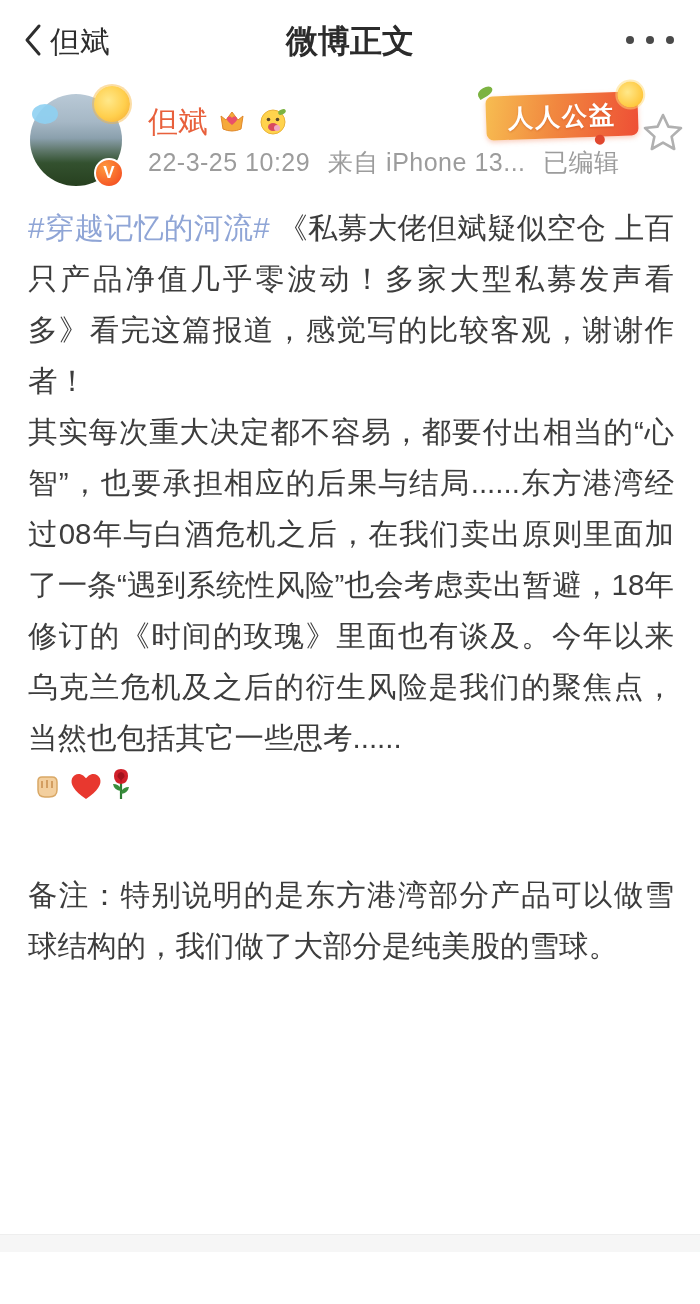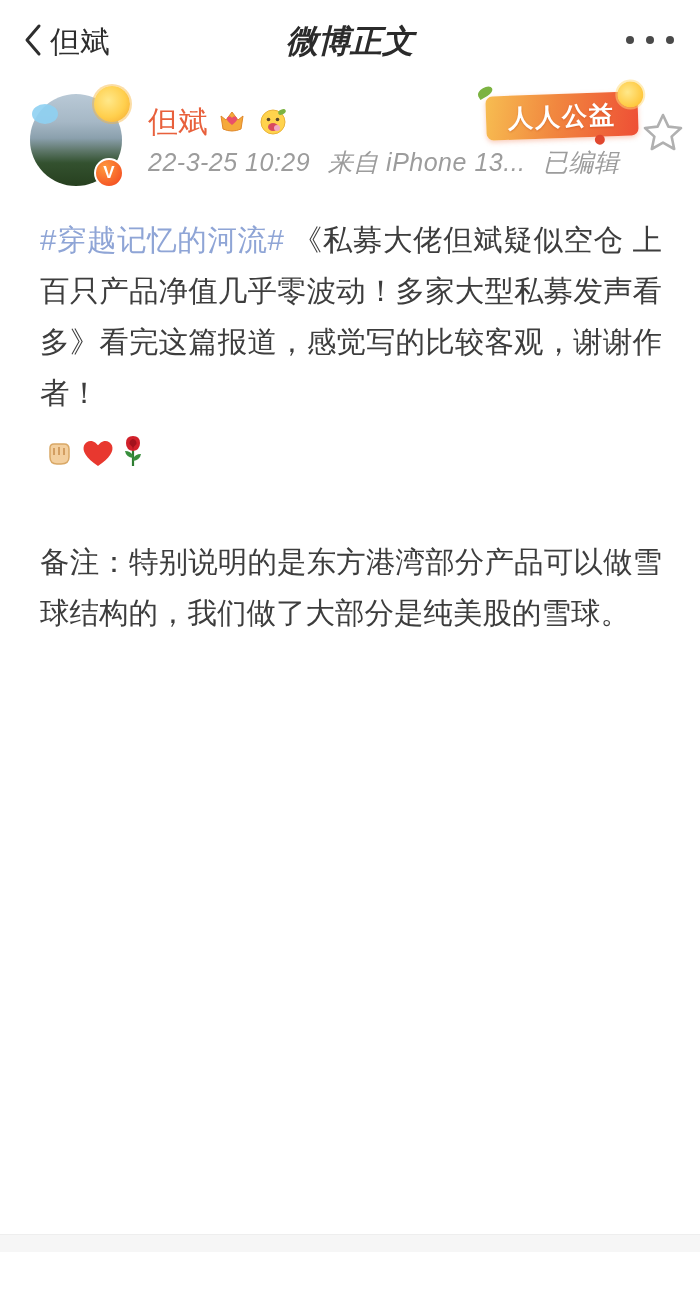--- a/index.html
+++ b/index.html
@@ -18,21 +18,21 @@
     position:relative;
     height:84px;
     display:flex; align-items:center;
     padding:0 22px;
     background:#fff;
   }
   .nav-left { display:flex; align-items:center; gap:6px; z-index:2; }
   .nav-back-label { font-size:30px; color:#2e2e2e; }
   .nav-title {
     position:absolute; left:0; right:0; text-align:center;
-    font-size:32px; font-weight:bold; color:#2b2b2b;font-style:italic;
+    font-size:32px; font-weight:bold; color:#2b2b2b;
   }
   .nav-more { margin-left:auto; z-index:2; display:flex; align-items:center; }
   
   .profile { position:relative; padding:12px 28px 0 28px; height:110px; }
   .avatar-wrap { position:absolute; left:30px; top:10px; width:96px; height:96px; }
   .avatar {
     width:92px; height:92px; border-radius:50%;
     background:linear-gradient(180deg,#b9c9d6 0%,#a6b8c6 30%,#8ba0ad 48%,#5d7668 62%,#33512f 75%,#27401f 100%);
     overflow:hidden;
   }
@@ -45,21 +45,21 @@
   .v-badge {
     position:absolute; right:2px; bottom:2px;
     width:30px; height:30px; border-radius:50%;
     background:radial-gradient(circle at 35% 30%, #ff9a3d, #f2401d);
     border:2px solid #fff;
     color:#fff; font-size:17px; font-weight:bold;
     display:flex; align-items:center; justify-content:center;
   }
   .name-row { position:absolute; left:148px; top:18px; display:flex; align-items:center; gap:7px; }
   .username { font-size:30px; font-weight:500; color:#e8603c; }
-  .meta-row { position:absolute; left:148px; top:62px; font-size:25px; color:#9c9c9c; letter-spacing:.5px;font-style:italic; }
+  .meta-row { position:absolute; left:148px; top:62px; font-size:25px; color:#9c9c9c; letter-spacing:.5px; }
   .meta-row span { margin-right:10px; }
   
   .charity {
     position:absolute; right:62px; top:10px;
     width:152px; height:44px; border-radius:7px;
     background:linear-gradient(100deg,#f7bd51 0%,#f1873f 45%,#ee4f35 100%);
     transform:rotate(-2deg);
     display:flex; align-items:center; justify-content:center;
     box-shadow:0 2px 5px rgba(240,110,60,.35);
   }
@@ -68,21 +68,21 @@
   .charity-sun { position:absolute; right:-6px; top:-10px; width:26px; height:26px; border-radius:50%;
     background:radial-gradient(circle at 40% 40%, #ffe88a, #ffc83e 70%, #f09d28); box-shadow:0 0 0 2px rgba(255,220,120,.5); }
   .charity-dot { position:absolute; right:34px; bottom:-8px; width:10px; height:10px; border-radius:50%; background:#e0472e; }
   .fav-star { position:absolute; right:14px; top:26px; }
   
   .body-text {
     padding:8px 26px 0 28px;
     font-size:29.5px; line-height:51px; color:#3d3d3d;
     text-align:justify;
   }
-  .body-text p { margin:12px; }
+  .body-text p { margin:0; }
   .hashtag { color:#8fa5d6; }
   .note-para { margin-top:51px !important; }
   .inline-emoji { display:inline-block; vertical-align:-4px; margin:0 2px; }
   .bottom-strip { position:absolute; left:0; bottom:0; width:700px; height:18px; background:#f6f6f6; border-top:1px solid #eeeeee; }
 </style>
 </head>
 <body>
 
 <div class="screen">
 
@@ -151,20 +151,21 @@
 
     <div class="fav-star">
       <svg width="46" height="46" viewBox="0 0 46 46">
         <path d="M23 5 L28.4 16.6 L41 18 L31.6 26.6 L34.2 39 L23 32.6 L11.8 39 L14.4 26.6 L5 18 L17.6 16.6 Z" fill="none" stroke="#b0b0b0" stroke-width="2.6" stroke-linejoin="round"></path>
       </svg>
     </div>
   </div>
 
   <div class="body-text">
     <p><span class="hashtag">#穿越记忆的河流#</span><span> 《私募大佬但斌疑似空仓 上百只产品净值几乎零波动！多家大型私募发声看多》看完这篇报道，感觉写的比较客观，谢谢作者！</span></p>
+    <p>其实每次重大决定都不容易，都要付出相当的“心智”，也要承担相应的后果与结局......东方港湾经过08年与白酒危机之后，在我们卖出原则里面加了一条“遇到系统性风险”也会考虑卖出暂避，18年修订的《时间的玫瑰》里面也有谈及。今年以来乌克兰危机及之后的衍生风险是我们的聚焦点，当然也包括其它一些思考......</p>
     <p><span class="inline-emoji"><svg width="34" height="34" viewBox="0 0 34 34">
             <path d="M8 12 q0-4 4-4 l10 0 q5 0 5 5 l0 8 q0 7-8 7 l-4 0 q-7 0-7-7 z" fill="#f3cf9e" stroke="#d9a866" stroke-width="1.5"></path>
             <path d="M12 12 v7 M17 11 v8 M22 12 v7" stroke="#c98f4e" stroke-width="1.5" fill="none"></path>
           </svg></span><span class="inline-emoji"><svg width="36" height="34" viewBox="0 0 36 34">
             <path d="M18 30 C6 22 2 15 4 9.5 C5.7 5 11.5 3.4 15.2 6.6 L18 9.2 L20.8 6.6 C24.5 3.4 30.3 5 32 9.5 C34 15 30 22 18 30 Z" fill="#e8382f"></path>
           </svg></span><span class="inline-emoji"><svg width="26" height="36" viewBox="0 0 26 36">
             <path d="M13 16 v16" stroke="#2e7d32" stroke-width="2.2" fill="none"></path>
             <path d="M13 24 q-7-1-8-7 q6 0 8 5 z" fill="#388e3c"></path>
             <path d="M13 27 q7-1 8-7 q-6 0-8 5 z" fill="#388e3c"></path>
             <path d="M13 2 q7 0 7 7 q0 7-7 8 q-7-1-7-8 q0-7 7-7 z" fill="#d1202a"></path>

